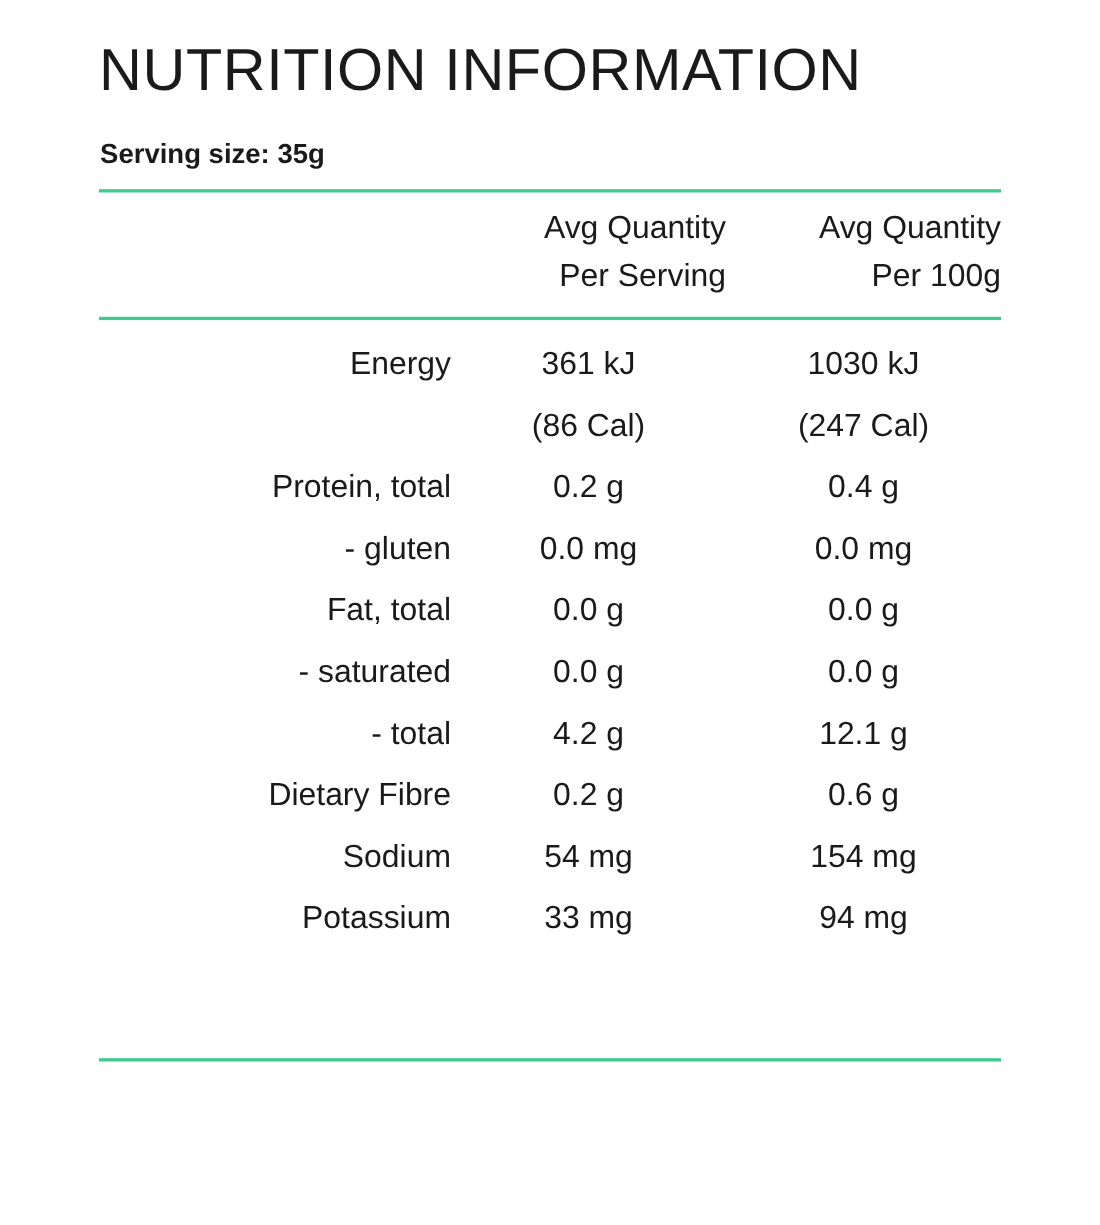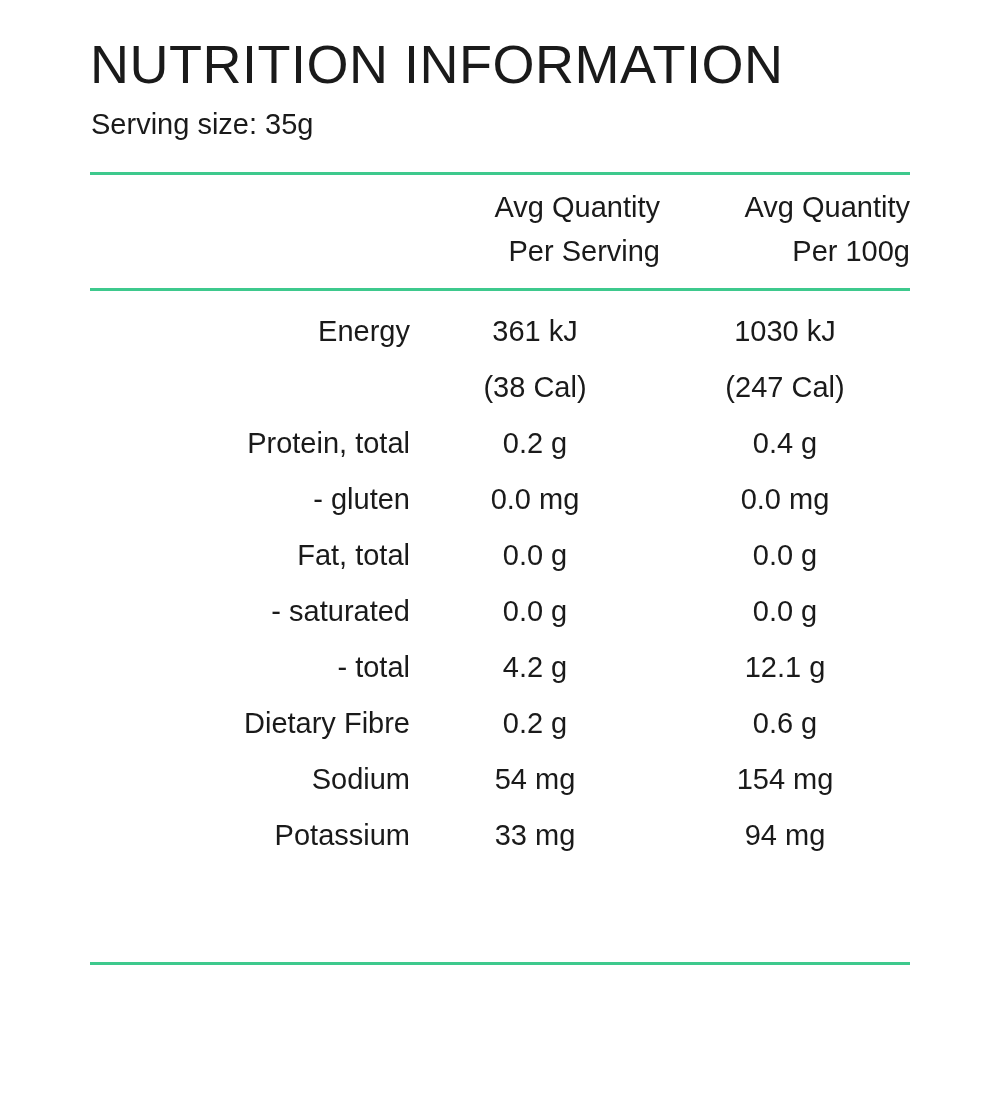--- a/index.html
+++ b/index.html
@@ -28,23 +28,23 @@
     top: 36px;
     font-size: 54px;
     font-weight: 400;
     letter-spacing: 0.5px;
     line-height: 1.05;
     white-space: nowrap;
   }
   .serving {
     position: absolute;
     left: 91px;
-    top: 108px;
-    font-size: 29px;
-    font-weight: 400;
+    top: 126px;
+    font-size: 25px;
+    font-weight: 700;
   }
   .rule {
     position: absolute;
     left: 90px;
     width: 820px;
     height: 3px;
     background: #3ec98d;
   }
   .rule-top    { top: 172px; }
   .rule-mid    { top: 288px; }
@@ -121,21 +121,21 @@
         <td class="num"></td>
       </tr>
 
       <tr class="energy-main">
         <td class="lab">Energy</td>
         <td class="num">361 kJ</td>
         <td class="num">1030 kJ</td>
       </tr>
       <tr class="energy-cal">
         <td class="lab"></td>
-        <td class="num">(38 Cal)</td>
+        <td class="num">(86 Cal)</td>
         <td class="num">(247 Cal)</td>
       </tr>
       <tr>
         <td class="lab">Protein, total</td>
         <td class="num">0.2 g</td>
         <td class="num">0.4 g</td>
       </tr>
       <tr>
         <td class="lab indent">- gluten</td>
         <td class="num">0.0 mg</td>

